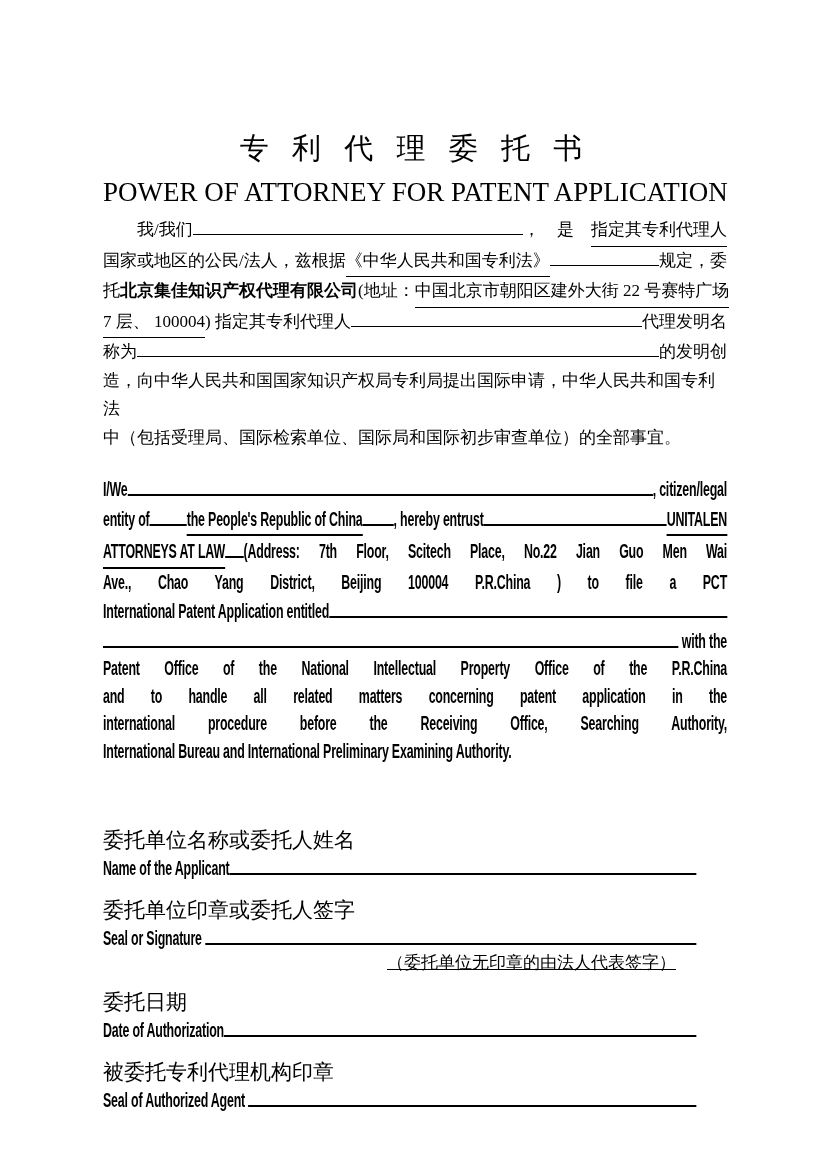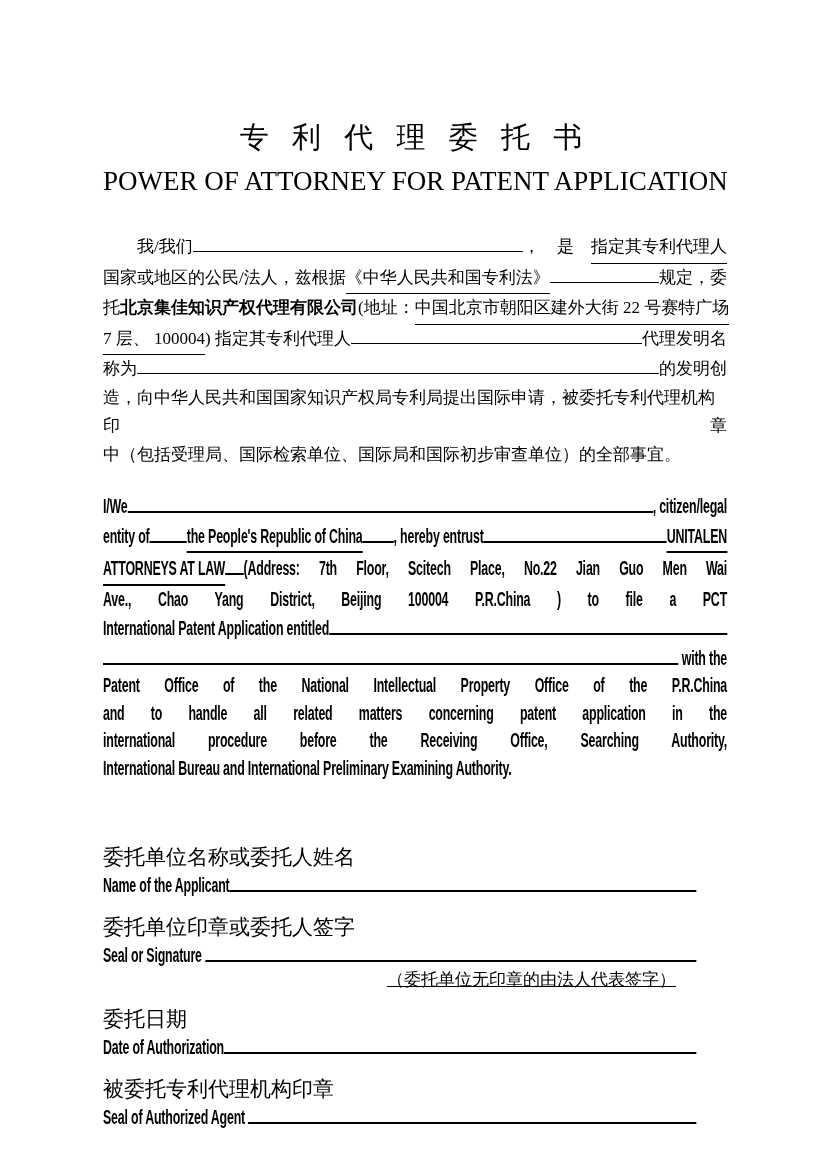--- a/index.html
+++ b/index.html
@@ -12,21 +12,21 @@
     width: 827px;
     height: 1169px;
     background: #ffffff;
     color: #000000;
     overflow: hidden;
     margin: 0 auto;
   }
   .content {
     position: absolute;
     left: 103px;
-    top: 117px;
+    top: 128px;
     width: 624px;
   }
   
   .title-cn {
     font-family: "Liberation Serif", "DejaVu Serif", serif;
     font-size: 29px;
     letter-spacing: 8px;
     text-align: center;
     line-height: 40px;
     white-space: pre;
@@ -55,21 +55,21 @@
   .blank.fill { flex: 1 1 auto; }
   .u { border-bottom: 1px solid #000; padding-bottom: 1px; }
   .bold { font-weight: bold; }
   .jseg {
     flex: 1 1 auto !important;
     text-align-last: justify;
     white-space: normal !important;
   }
   
   .cn-par {
-    margin-top: 34px;
+    margin-top: 6px;
     font-family: "Liberation Serif", "DejaVu Serif", serif;
     font-size: 17px;
     line-height: 28.5px;
   }
   
   .squish {
     width: 161.3%;
     transform: scaleX(0.62);
     transform-origin: 0 0;
     font-family: "Liberation Sans", "DejaVu Sans", sans-serif;
@@ -119,21 +119,21 @@
 
     <div class="title-cn">专 利 代 理 委 托 书</div>
     <div class="title-en">POWER OF ATTORNEY FOR PATENT APPLICATION</div>
 
     <div class="cn-par">
         <div class="line"><span class="t">　　我/我们</span><span class="blank fill"></span><span class="t">，　是　</span><span class="t u">指定其专利代理人</span></div>
         <div class="line"><span class="t">国家或地区的公民/法人，兹根据</span><span class="t u">《中华人民共和国专利法》</span><span class="blank fill"></span><span class="t">规定，委</span></div>
         <div class="line"><span class="t">托</span><span class="t bold">北京集佳知识产权代理有限公司</span><span class="t">(地址：</span><span class="t u">中国北京市朝阳区建外大街 22 号赛特广场</span></div>
         <div class="line"><span class="t u">7 层、 100004</span><span class="t">) 指定其专利代理人</span><span class="blank fill"></span><span class="t">代理发明名</span></div>
         <div class="line"><span class="t">称为</span><span class="blank fill"></span><span class="t">的发明创</span></div>
-        <div class="line"><span class="t jseg">造，向中华人民共和国国家知识产权局专利局提出国际申请，被委托专利代理机构印章</span></div>
+        <div class="line"><span class="t jseg">造，向中华人民共和国国家知识产权局专利局提出国际申请，中华人民共和国专利法</span></div>
         <div class="line"><span class="t">中（包括受理局、国际检索单位、国际局和国际初步审查单位）的全部事宜。</span></div>
       </div>
 
     <div class="squish en-par">
         <div class="line"><span class="t">I/We</span><span class="blank fill"></span><span class="t">, citizen/legal</span></div>
         <div class="line"><span class="t">entity of</span><span class="blank" style="width: 60px;"></span><span class="t u">the People's Republic of China</span><span class="blank" style="width: 50px;"></span><span class="t">, hereby entrust</span><span class="blank fill"></span><span class="t u">UNITALEN</span></div>
         <div class="line"><span class="t u">ATTORNEYS AT LAW</span><span class="blank" style="width: 30px;"></span><span class="t jseg"> (Address: 7th Floor, Scitech Place, No.22 Jian Guo Men Wai</span></div>
         <div class="line"><span class="t jseg">Ave., Chao Yang District, Beijing 100004 P.R.China ) to file a PCT</span></div>
         <div class="line"><span class="t">International Patent Application entitled</span><span class="blank fill"></span></div>
         <div class="line"><span class="blank fill"></span><span class="t"> with the</span></div>

